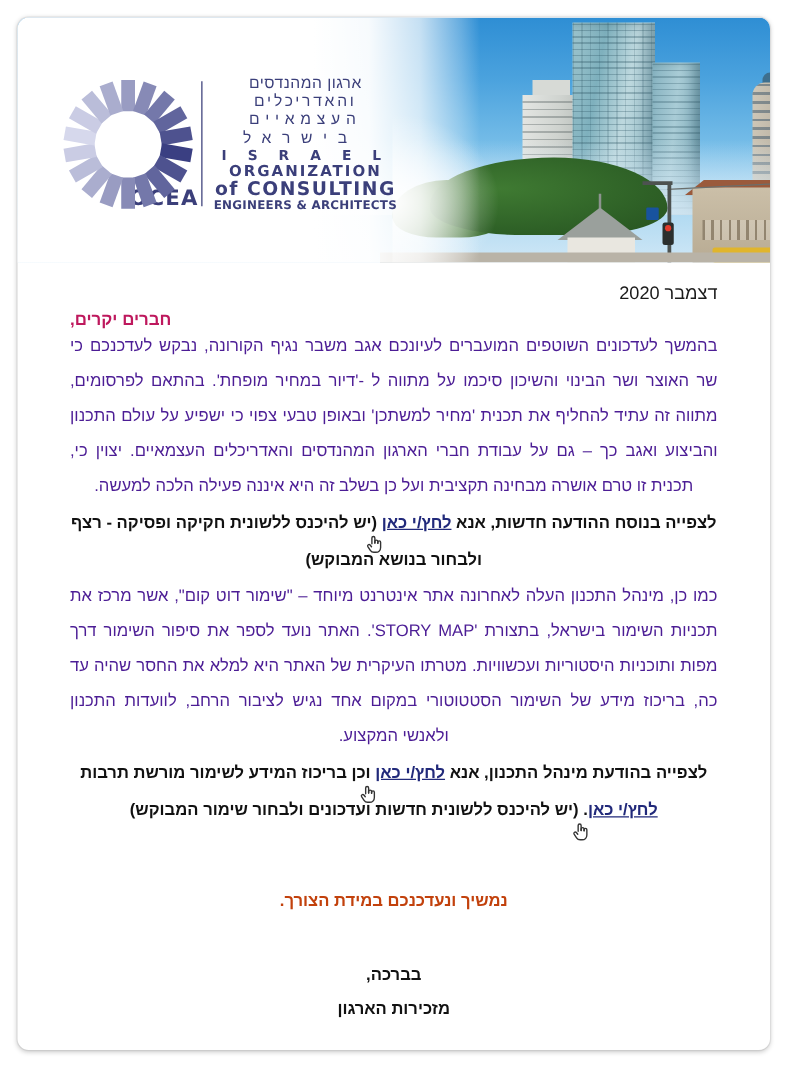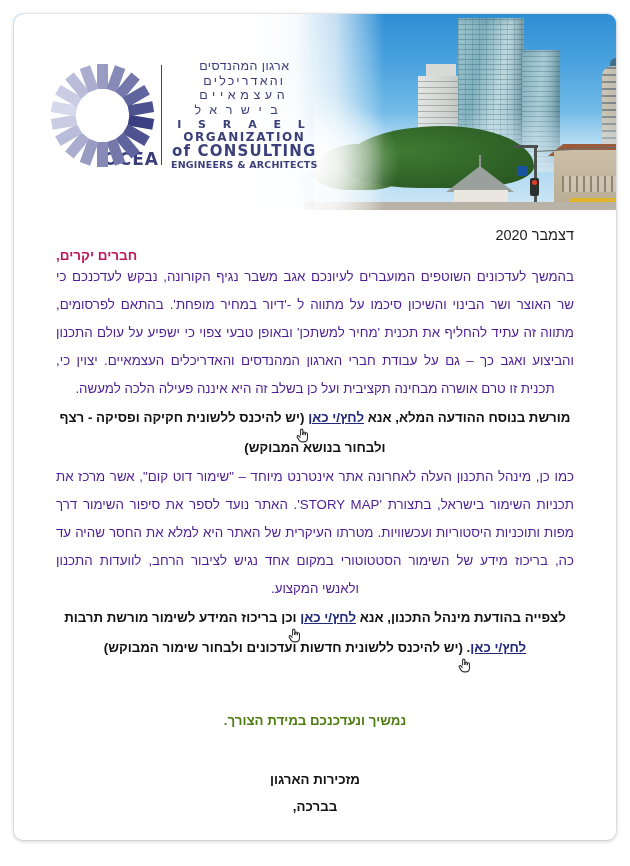--- a/index.html
+++ b/index.html
@@ -359,21 +359,21 @@
   }
   .hand svg {
     position: absolute;
     top: 4px;
     right: -4px;
   }
 
   .closing {
     font-size: 13.3px;
     font-weight: 700;
-    color: #4d7c0f;
+    color: #c2410c;
     text-align: center;
     line-height: 27px;
   }
   .closing-1 { margin-top: 44px; }
   .signoff { margin-top: 32px; text-align: center; }
   .signoff div { font-size: 13.3px; font-weight: 700; color: #111; line-height: 27px; }
 </style>
 </head>
 <body>
 
@@ -457,21 +457,21 @@
     <div class="body-area">
 
       <div class="meta-row">
         <div class="date">דצמבר 2020</div>
         <div class="salutation">חברים יקרים,</div>
       </div>
 
       <p class="para para-1">בהמשך לעדכונים השוטפים המועברים לעיונכם אגב משבר נגיף הקורונה, נבקש לעדכנכם  כי שר האוצר ושר הבינוי והשיכון סיכמו על מתווה ל -'דיור במחיר מופחת'. בהתאם לפרסומים, מתווה זה עתיד להחליף את תכנית 'מחיר למשתכן' ובאופן טבעי צפוי כי ישפיע על עולם התכנון והביצוע ואגב כך – גם על עבודת חברי הארגון המהנדסים והאדריכלים העצמאיים. יצוין כי, תכנית זו טרם אושרה מבחינה תקציבית ועל כן בשלב זה היא איננה פעילה הלכה למעשה.</p>
 
       <p class="bold-para bp-1">
-        <span>מורשת בנוסח ההודעה המלא, אנא </span><a class="clicklink" href="#">לחץ/י כאן</a><span class="hand"><svg width="19" height="19" viewBox="0 0 24 24" fill="none" stroke="#333" stroke-width="1.4" stroke-linecap="round" stroke-linejoin="round">
+        <span>לצפייה בנוסח ההודעה חדשות, אנא </span><a class="clicklink" href="#">לחץ/י כאן</a><span class="hand"><svg width="19" height="19" viewBox="0 0 24 24" fill="none" stroke="#333" stroke-width="1.4" stroke-linecap="round" stroke-linejoin="round">
               <path d="M9.5 11.4V5.6c0-.9.7-1.6 1.5-1.6s1.5.7 1.5 1.6v5.1"></path>
               <path d="M12.5 10.6V9.2c0-.8.7-1.5 1.5-1.5s1.5.7 1.5 1.5v1.6"></path>
               <path d="M15.5 10.9V9.9c0-.8.6-1.4 1.4-1.4s1.4.6 1.4 1.4v5.2c0 2.8-2 4.9-4.8 4.9h-2c-1.6 0-2.8-.7-3.6-1.9l-2.5-3.8c-.4-.7-.2-1.5.4-1.9.6-.4 1.4-.3 1.9.3l1.4 1.7"></path>
             </svg></span><span> (יש להיכנס ללשונית חקיקה ופסיקה - רצף ולבחור בנושא המבוקש)</span>
       </p>
 
       <p class="para para-2">כמו כן, מינהל התכנון העלה לאחרונה אתר אינטרנט מיוחד – "שימור דוט קום", אשר מרכז את תכניות השימור בישראל, בתצורת 'STORY MAP'. האתר נועד לספר את סיפור השימור דרך מפות ותוכניות היסטוריות ועכשוויות. מטרתו העיקרית של האתר היא למלא את החסר שהיה עד כה, בריכוז מידע של השימור הסטטוטורי במקום אחד נגיש לציבור הרחב, לוועדות התכנון ולאנשי המקצוע.</p>
 
       <p class="bold-para bp-2">
         <span>לצפייה בהודעת מינהל התכנון, אנא </span><a class="clicklink" href="#">לחץ/י כאן</a><span class="hand"><svg width="19" height="19" viewBox="0 0 24 24" fill="none" stroke="#333" stroke-width="1.4" stroke-linecap="round" stroke-linejoin="round">
@@ -481,19 +481,19 @@
             </svg></span><span> וכן בריכוז המידע לשימור מורשת תרבות </span><a class="clicklink" href="#">לחץ/י כאן</a><span class="hand"><svg width="19" height="19" viewBox="0 0 24 24" fill="none" stroke="#333" stroke-width="1.4" stroke-linecap="round" stroke-linejoin="round">
               <path d="M9.5 11.4V5.6c0-.9.7-1.6 1.5-1.6s1.5.7 1.5 1.6v5.1"></path>
               <path d="M12.5 10.6V9.2c0-.8.7-1.5 1.5-1.5s1.5.7 1.5 1.5v1.6"></path>
               <path d="M15.5 10.9V9.9c0-.8.6-1.4 1.4-1.4s1.4.6 1.4 1.4v5.2c0 2.8-2 4.9-4.8 4.9h-2c-1.6 0-2.8-.7-3.6-1.9l-2.5-3.8c-.4-.7-.2-1.5.4-1.9.6-.4 1.4-.3 1.9.3l1.4 1.7"></path>
             </svg></span><span>. (יש להיכנס ללשונית חדשות ועדכונים ולבחור שימור המבוקש)</span>
       </p>
 
       <div class="closing closing-1">נמשיך ונעדכנכם במידת הצורך.</div>
 
       <div class="signoff">
+        <div>בברכה,</div>
         <div>מזכירות הארגון</div>
-        <div>בברכה,</div>
       </div>
 
     </div>
   </div>
 </div>
 
 </body></html>

